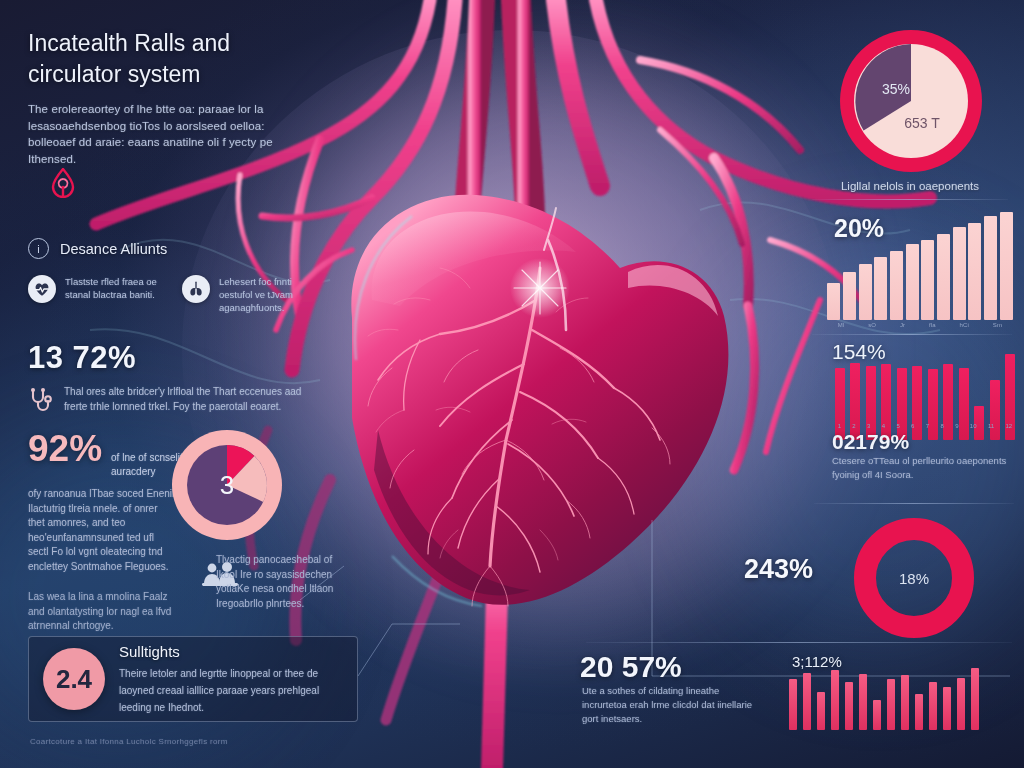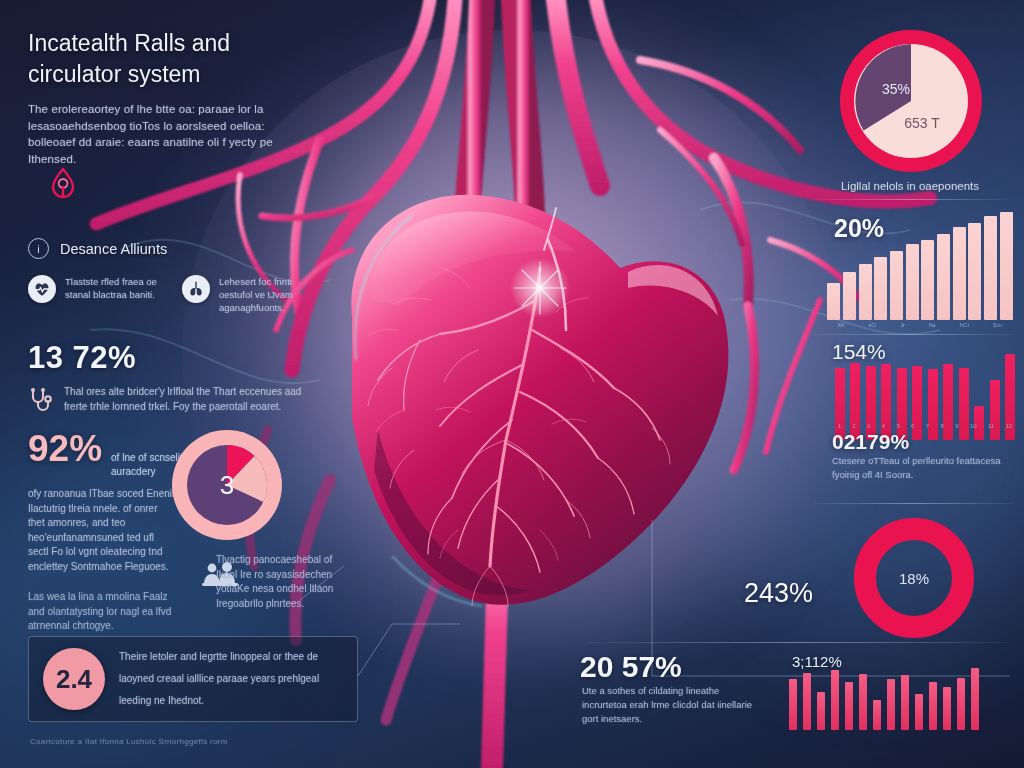--- a/index.html
+++ b/index.html
@@ -117,21 +117,21 @@
   .card-circle {
     width: 62px; height: 62px; border-radius: 50%;
     background: #f09aa6; flex: 0 0 62px;
     display: flex; align-items: center; justify-content: center;
     color: #22273f; font-size: 26px; font-weight: 700;
     box-shadow: 0 2px 8px rgba(0,0,0,0.35);
   }
   .card-body { flex: 1; }
   .card-title { font-size: 15px; color: #f0f4fc; margin-bottom: 5px;
     text-shadow: 0 1px 3px rgba(0,0,0,0.5); }
-  .card-text { font-size: 10px; line-height: 22px; color: #b2bed9;
+  .card-text { font-size: 10px; line-height: 17px; color: #b2bed9;
     text-shadow: 0 0 2px rgba(176,196,230,0.38); }
 
   #footer {
     position: absolute; left: 30px; top: 737px;
     font-size: 8px; letter-spacing: 0.3px; color: #6d7da0;
     text-shadow: 0 0 2px rgba(120,145,190,0.3);
   }
 
   
   #pie-top { position: absolute; left: 838px; top: 28px; width: 146px; height: 146px; }
@@ -155,21 +155,21 @@
     display: flex; justify-content: space-around;
     font-size: 6px; color: #8fa2c4; }
 
   #pct-0217 { position: absolute; left: 832px; top: 430px; font-size: 21px; font-weight: 700;
     color: #f0f4fb; text-shadow: 0 1px 5px rgba(0,0,0,0.5); }
   #desc-0217 { position: absolute; left: 832px; top: 454px; width: 180px;
     font-size: 9.5px; line-height: 14px; color: #a9b6d3;
     text-shadow: 0 0 2px rgba(170,190,226,0.36); }
 
   #ring-big { position: absolute; left: 852px; top: 516px; width: 124px; height: 124px; }
-  #pct-243 { position: absolute; left: 744px; top: 578px; font-size: 27px; font-weight: 400;
+  #pct-243 { position: absolute; left: 744px; top: 554px; font-size: 27px; font-weight: 700;
     color: #f6f8fd; text-shadow: 0 1px 5px rgba(0,0,0,0.5); }
 
   #pct-2057 { position: absolute; left: 580px; top: 650px; font-size: 30px; font-weight: 700;
     color: #f2f5fc; text-shadow: 0 1px 5px rgba(0,0,0,0.5); }
   #desc-2057 { position: absolute; left: 582px; top: 684px; width: 180px;
     font-size: 9.5px; line-height: 14px; color: #aab7d3;
     text-shadow: 0 0 2px rgba(170,190,226,0.36); }
   #pct-3112 { position: absolute; left: 784px; top: 653px; font-size: 15px; font-weight: 400;
     color: #e9eff9; text-shadow: 0 1px 4px rgba(0,0,0,0.5); margin-left: 8px; }
   #bars-small { position: absolute; left: 786px; top: 668px; width: 196px; height: 62px; }
@@ -436,20 +436,21 @@
     <path d="M6 24 C 6 17, 10 14, 14 14 C 18 14, 22 17, 22 24 Z" fill="#cdd6e8"></path>
     <path d="M21 24 C 21 16, 25 13, 29 13 C 33 13, 37 16, 37 24 Z" fill="#cdd6e8"></path>
     <rect x="4" y="23" width="36" height="3" rx="1.4" fill="#cdd6e8"></rect>
   </svg>
 
   <div id="note-mid">Tlvactig panocaeshebal of Ikool Ire ro sayasisdechen yotlaKe nesa ondhel ltlaon Iregoabrllo plnrtees.</div>
 
   <div id="card-highlight">
     <div class="card-circle">2.4</div>
     <div class="card-body">
+      <div class="card-title">Sulltights</div>
       <div class="card-text">Theire letoler and legrtte linoppeal or thee de laoyned creaal ialllice paraae years prehlgeal leeding ne Ihednot.</div>
     </div>
   </div>
 
   <div id="footer">Coartcoture a Itat Ifonna Lucholc Srnorhggefls rorm</div>
 
   <svg id="pie-top" viewBox="0 0 146 146">
     <circle cx="73" cy="73" r="71" fill="#e8134f"></circle>
     <circle cx="73" cy="73" r="57" fill="#f9ddd9"></circle>
 
@@ -509,21 +510,21 @@
       <span>6</span>
       <span>7</span>
       <span>8</span>
       <span>9</span>
       <span>10</span>
       <span>11</span>
       <span>12</span>
     </div>
 
   <div id="pct-0217">02179%</div>
-  <div id="desc-0217">Ctesere oTTeau ol perlleurito feattacesa fyoinig ofl 4I Soora.</div>
+  <div id="desc-0217">Ctesere oTTeau ol perlleurito oaeponents fyoinig ofl 4I Soora.</div>
   <div class="hr" style="left:814px; top:503px; width:200px;"></div>
 
   <svg id="ring-big" viewBox="0 0 124 124">
     <circle cx="62" cy="62" r="49" fill="none" stroke="#e8134f" stroke-width="22"></circle>
     <text x="62" y="68" text-anchor="middle" font-family="Liberation Sans, sans-serif" font-size="15" fill="#dbe3f1">18%</text>
   </svg>
   <div id="pct-243">243%</div>
 
   <div class="hr" style="left:586px; top:642px; width:426px;"></div>
   <div id="pct-2057">20 57%</div>

